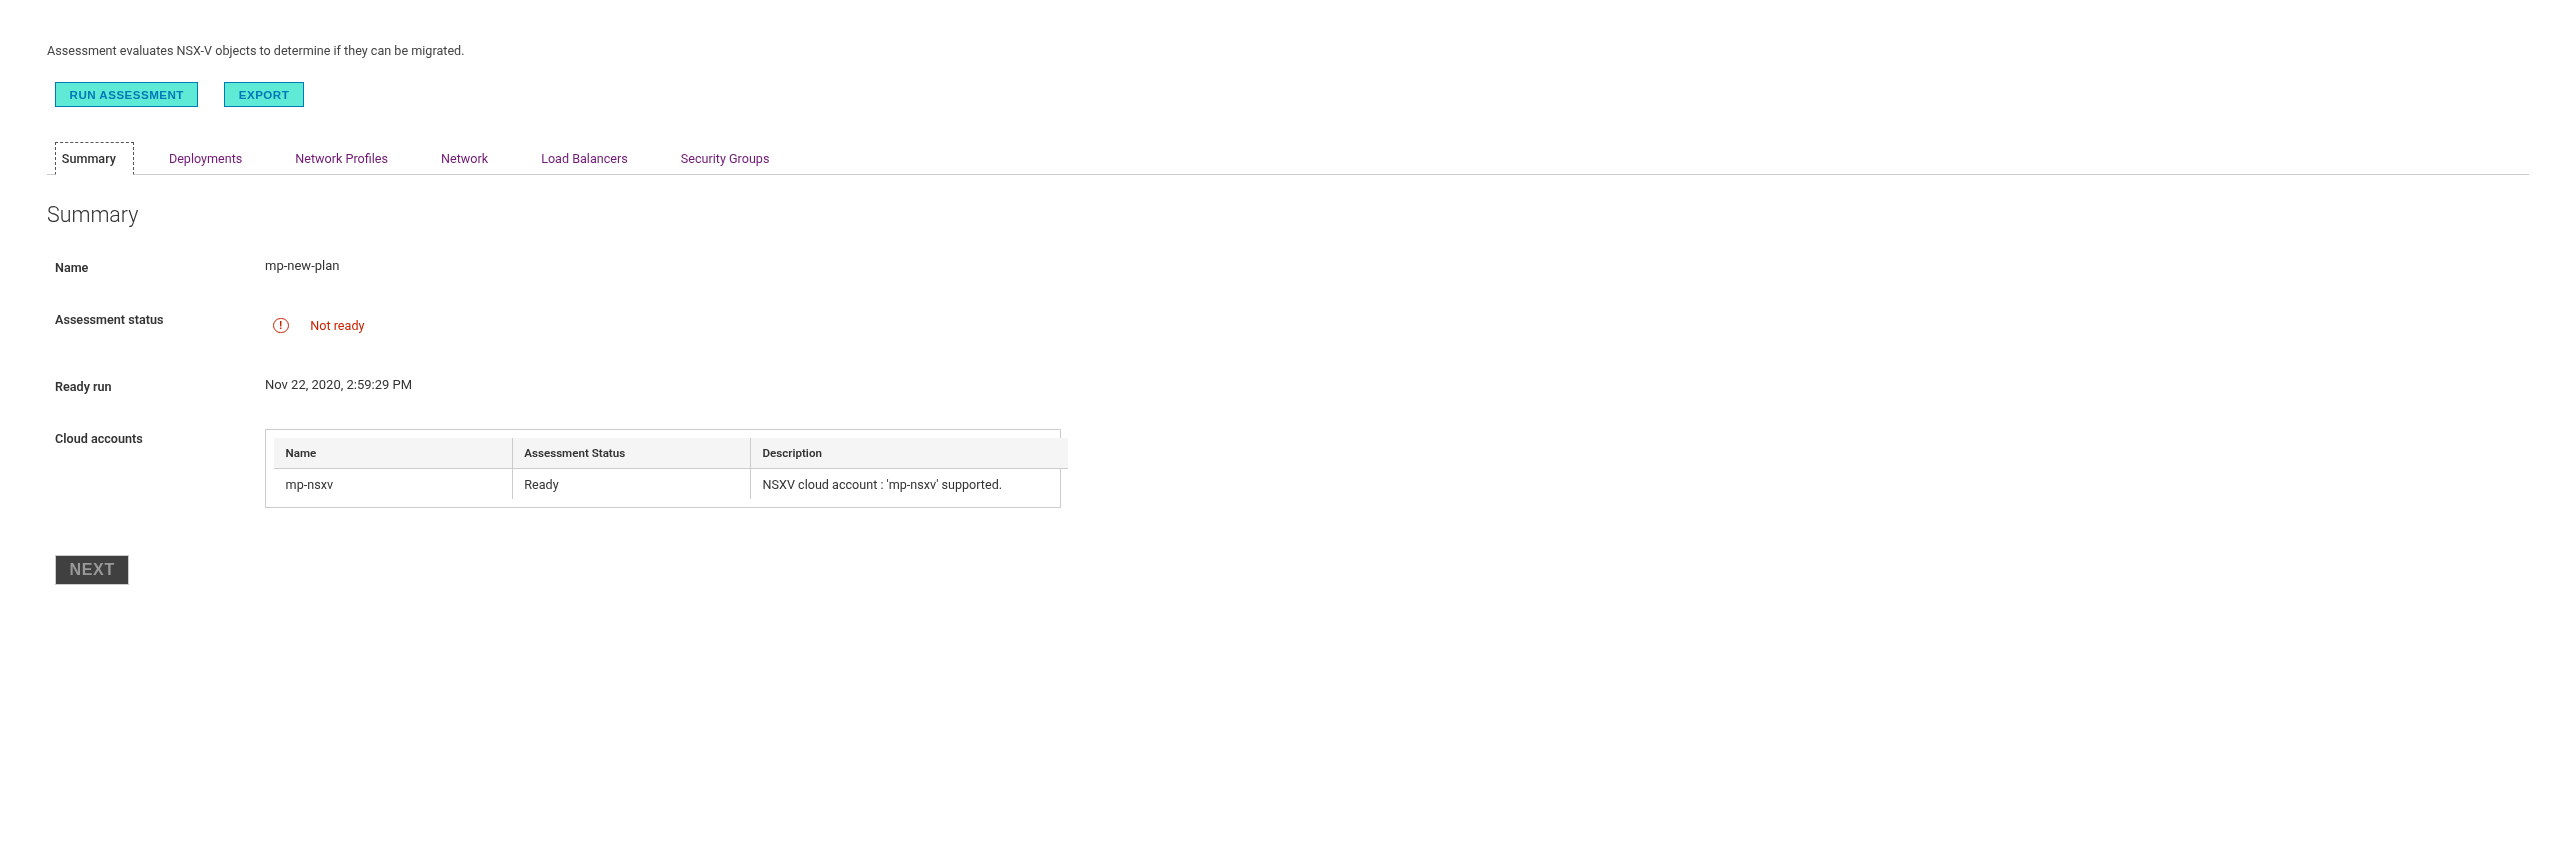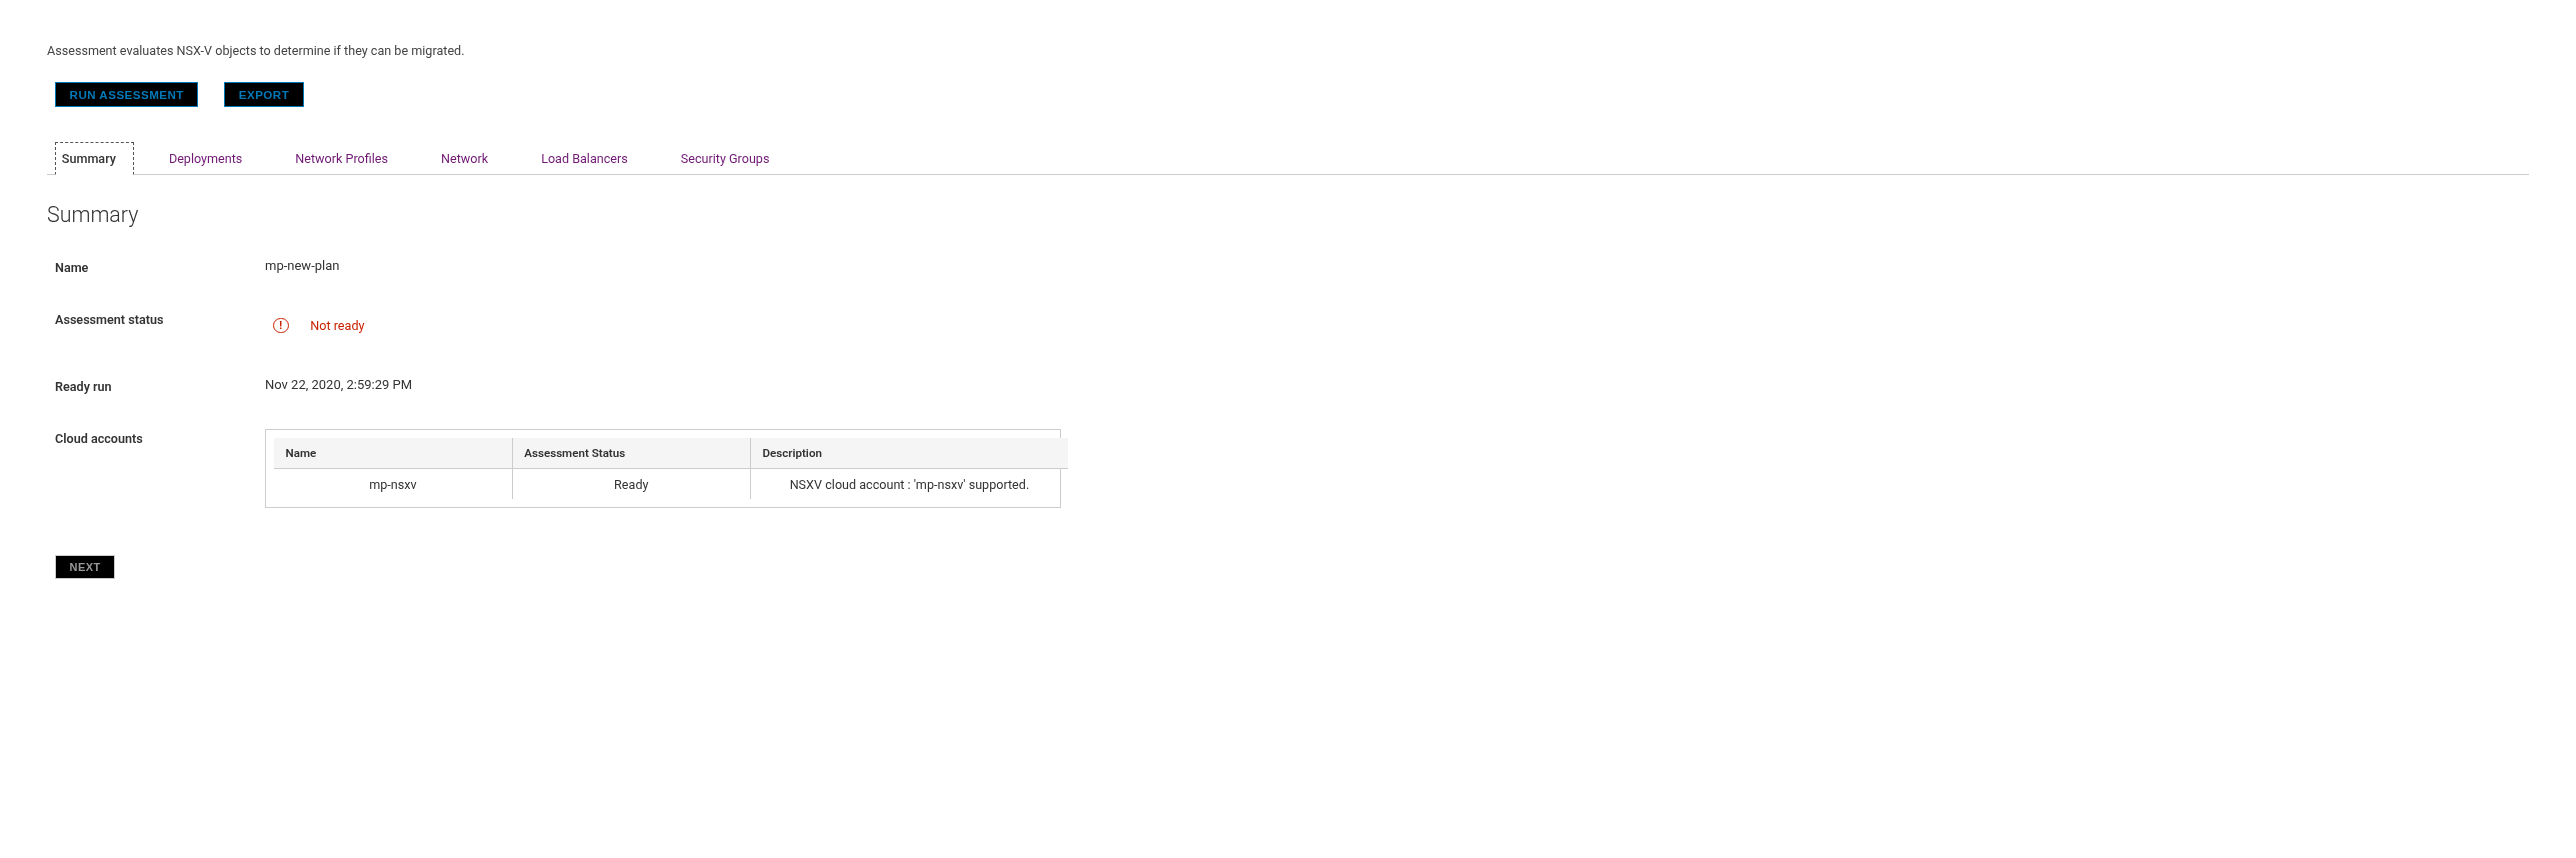--- a/index.html
+++ b/index.html
@@ -16,34 +16,34 @@
       margin-bottom: 15.5px;
     }
     .toolbar {
       display: flex;
       gap: 9.7px;
       margin-bottom: 19.4px;
     }
     .btn-outline {
       border: 1.5px solid #0079b8;
       color: #0079b8;
-      background: #000000;
+      background: #5eead4;
       padding: 4.9px 13.6px;
       font-size: 11.6px;
       font-weight: 600;
       letter-spacing: 0.04em;
       cursor: pointer;
       text-transform: uppercase;
     }
     .btn-disabled {
       border: 1.5px solid #ccc;
       color: #999;
-      background: #000000;
+      background: #404040;
       padding: 4.9px 13.6px;
-      font-size: 11px;
+      font-size: 16px;
       font-weight: 600;
       letter-spacing: 0.04em;
       cursor: not-allowed;
       text-transform: uppercase;
     }
     .tabs {
       display: flex;
       border-bottom: 1px solid #ccc;
       margin-bottom: 27px;
     }
@@ -126,21 +126,20 @@
       border-bottom: 1px solid #ccc;
     }
     .cloud-accounts-table th:not(:last-child),
     .cloud-accounts-table td:not(:last-child) {
       border-right: 1px solid #ccc;
     }
     .cloud-accounts-table td {
       padding: 7.8px 11.6px;
       color: #333;
       border-bottom: 1px solid #e5e5e5;
-      text-align: center;
     }
     .cloud-accounts-table tr:last-child td {
       border-bottom: none;
     }
     .footer {
       margin-top: 31px;
     }
     .col-name { width: 30%; }
     .col-status { width: 30%; }
     .col-desc { width: 40%; }

